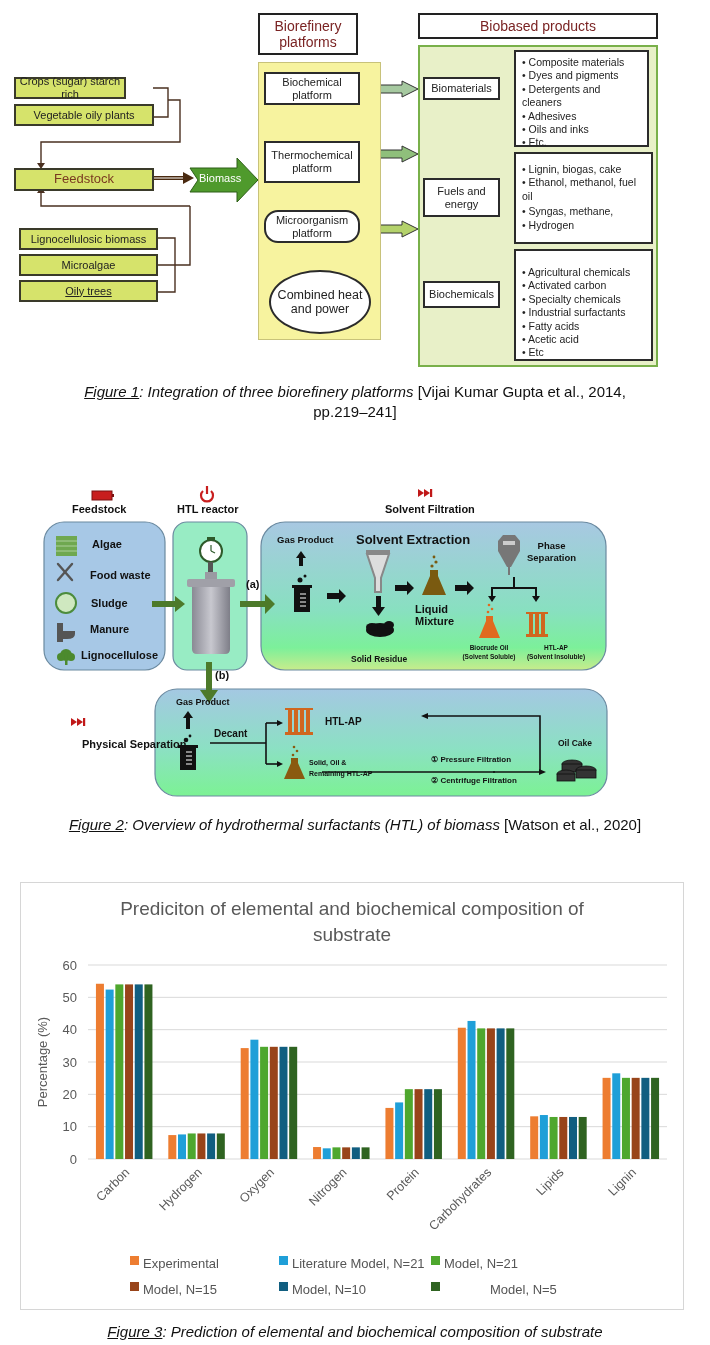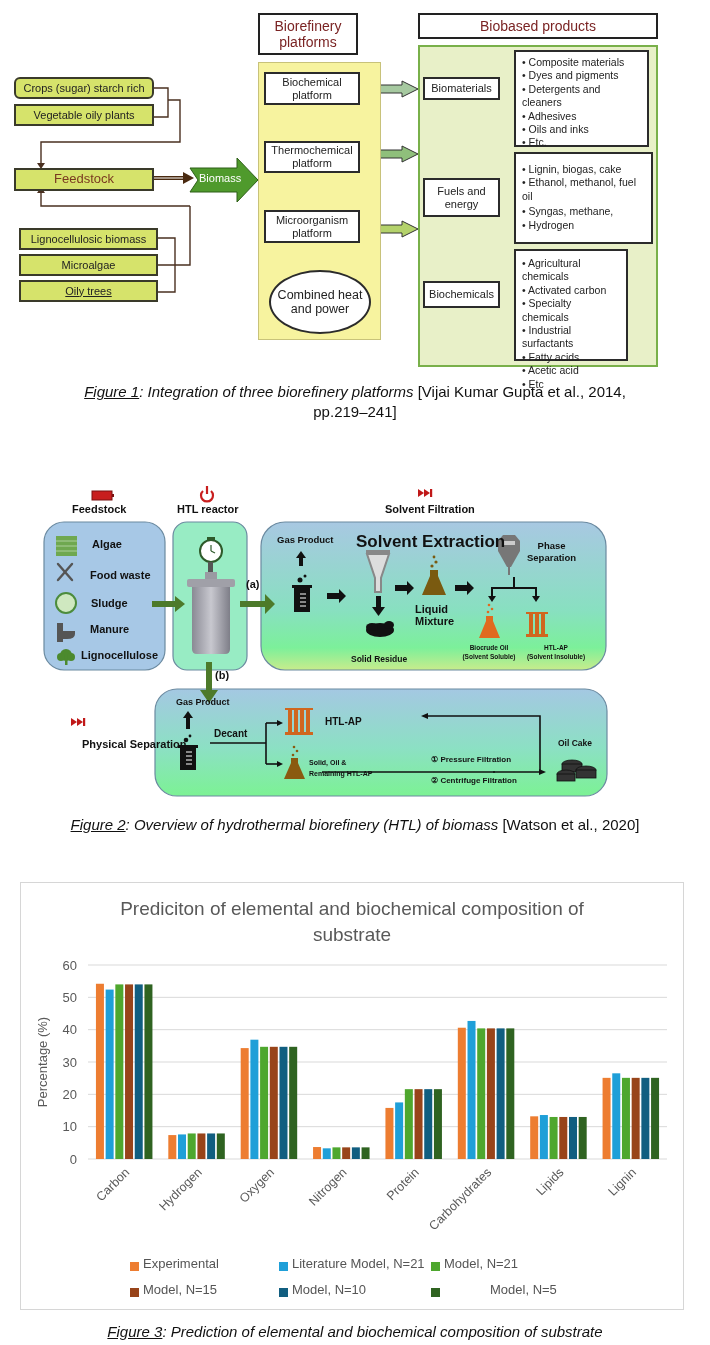--- a/index.html
+++ b/index.html
@@ -12,21 +12,21 @@
   .hdr { font-size:14px; color:#7a2323; background:#fff; border:2.5px solid #222; }
   .list { position:absolute; box-sizing:border-box; background:#fff; border:2px solid #2b2b2b; font-size:10.5px; line-height:13.4px; padding:4px 6px; color:#222; }
   .list div::before { content:"• "; }
   .caption { position:absolute; left:0; width:710px; text-align:center; font-size:15px; font-style:italic; color:#111; line-height:20px; }
   .caption .fig { text-decoration:underline; }
   .caption .ref { font-style:normal; }
   .lbl { position:absolute; font-weight:bold; font-size:11px; color:#111; white-space:nowrap; }
   .sm { font-size:8.5px; }
   
   #chart-frame { position:absolute; left:20px; top:882px; width:664px; height:428px; border:1px solid #d6d6d6; box-sizing:border-box; }
-  .legend-item { position:absolute; font-size:13px; color:#555; white-space:nowrap; display:flex; align-items:flex-end; }
+  .legend-item { position:absolute; font-size:13px; color:#555; white-space:nowrap; display:flex; align-items:flex-start; }
   .legend-swatch { width:9px; height:9px; margin-right:4px; display:inline-block; }
 </style>
 </head>
 <body>
 
 <div>
   <svg class="abs" style="left:0;top:0" width="710" height="360">
 
     <g stroke="#4a3020" stroke-width="1.4" fill="none">
       <polyline points="153,88 168,88 168,117 153,117"></polyline>
@@ -62,21 +62,21 @@
     <g stroke="#222" stroke-width="1.2">
       <line x1="500" y1="88" x2="512" y2="88"></line>
       <line x1="500" y1="194" x2="512" y2="194"></line>
       <line x1="500" y1="296" x2="512" y2="296"></line>
     </g>
     <polygon points="510,85 515,88 510,91" fill="#222"></polygon>
     <polygon points="510,191 515,194 510,197" fill="#222"></polygon>
     <polygon points="510,293 515,296 510,299" fill="#222"></polygon>
   </svg>
 
-  <div class="box ygreen" style="left:14px;top:77px;width:140px;height:22px;border-radius:6px;">
+  <div class="box ygreen" style="left:14px;top:77px;width:112px;height:22px;">
       <span>Crops (sugar) starch rich</span>
     </div>
   <div class="box ygreen" style="left:14px;top:104px;width:140px;height:22px;">
       <span>Vegetable oily plants</span>
     </div>
   <div class="box ygreen" style="left:14px;top:168px;width:140px;height:23px;font-size:13px;color:#7a3a20;">
       <span>Feedstock</span>
     </div>
   <div class="box ygreen" style="left:19px;top:228px;width:139px;height:22px;">
       <span>Lignocellulosic biomass</span>
@@ -89,24 +89,24 @@
     </div>
   <div class="abs" style="left:199px;top:172px;font-size:11px;color:#fff;">Biomass</div>
 
   <div class="box hdr" style="left:258px;top:13px;width:100px;height:42px;">
       <span>Biorefinery platforms</span>
     </div>
   <div class="abs" style="left:258px;top:62px;width:123px;height:278px;background:#f7f39f;border:1px solid #c8c27a;"></div>
   <div class="box white" style="left:264px;top:72px;width:96px;height:33px;">
       <span>Biochemical platform</span>
     </div>
-  <div class="box white" style="left:264px;top:141px;width:96px;height:32px;">
+  <div class="box white" style="left:264px;top:141px;width:96px;height:42px;">
       <span>Thermochemical platform</span>
     </div>
-  <div class="box white" style="left:264px;top:210px;width:96px;height:33px;">
+  <div class="box white" style="left:264px;top:210px;width:96px;height:33px;border-radius:14px;">
       <span>Microorganism platform</span>
     </div>
   <div class="box white" style="left:269px;top:270px;width:102px;height:64px;border-radius:50%;font-size:12.5px;">
       <span>Combined heat and power</span>
     </div>
 
   <div class="box hdr" style="left:418px;top:13px;width:240px;height:26px;">
       <span>Biobased products</span>
     </div>
   <div class="abs" style="left:418px;top:45px;width:240px;height:322px;background:#e8f0c8;border:2px solid #79b04a;"></div>
@@ -127,21 +127,21 @@
     <div>Adhesives</div>
     <div>Oils and inks</div>
     <div>Etc.</div>
   </div>
   <div class="list" style="left:514px;top:152px;width:139px;height:92px;padding-top:9px;">
     <div>Lignin, biogas, cake</div>
     <div style="margin-bottom:2px;">Ethanol, methanol, fuel oil</div>
     <div>Syngas, methane,</div>
     <div>Hydrogen</div>
   </div>
-  <div class="list" style="left:514px;top:249px;width:114px;height:112px;padding-top:6px;">
+  <div class="list" style="left:514px;top:249px;width:139px;height:112px;padding-top:15px;">
     <div>Agricultural chemicals</div>
     <div>Activated carbon</div>
     <div>Specialty chemicals</div>
     <div>Industrial surfactants</div>
     <div>Fatty acids</div>
     <div>Acetic acid</div>
     <div>Etc</div>
   </div>
 
   <div class="caption" style="top:382px;">
@@ -349,37 +349,37 @@
   <div class="lbl" style="left:92px;top:538px;">Algae</div>
   <div class="lbl" style="left:90px;top:569px;">Food waste</div>
   <div class="lbl" style="left:91px;top:597px;">Sludge</div>
   <div class="lbl" style="left:90px;top:623px;">Manure</div>
   <div class="lbl" style="left:81px;top:649px;">Lignocellulose</div>
 
   <div class="lbl" style="left:246px;top:578px;">(a)</div>
   <div class="lbl" style="left:215px;top:669px;">(b)</div>
 
   <div class="lbl" style="left:277px;top:534px;font-size:9.5px;">Gas Product</div>
-  <div class="lbl" style="left:356px;top:532px;font-size:17px;">Solvent Extraction</div>
+  <div class="lbl" style="left:356px;top:532px;font-size:13px;">Solvent Extraction</div>
   <div class="lbl sm" style="left:351px;top:654px;">Solid Residue</div>
   <div class="lbl" style="left:415px;top:603px;font-size:11px;line-height:12px;"><span>Liquid</span><br><span>Mixture</span></div>
   <div class="lbl" style="left:527px;top:540px;font-size:9.5px;line-height:12px;text-align:center;"><span>Phase</span><br><span>Separation</span></div>
   <div class="lbl" style="left:448px;top:643px;font-size:6.5px;line-height:9px;text-align:center;width:82px;"><span>Biocrude Oil</span><br><span>(Solvent Soluble)</span></div>
   <div class="lbl" style="left:518px;top:643px;font-size:6.5px;line-height:9px;text-align:center;width:76px;"><span>HTL-AP</span><br><span>(Solvent Insoluble)</span></div>
 
   <div class="lbl" style="left:176px;top:697px;font-size:9px;">Gas Product</div>
   <div class="lbl" style="left:214px;top:728px;font-size:10px;">Decant</div>
   <div class="lbl" style="left:325px;top:716px;font-size:10px;">HTL-AP</div>
   <div class="lbl" style="left:309px;top:757px;font-size:7px;line-height:11px;"><span>Solid, Oil &amp;</span><br><span>Remaining  HTL-AP</span></div>
   <div class="lbl" style="left:431px;top:755px;font-size:8px;">① Pressure Filtration</div>
   <div class="lbl" style="left:431px;top:776px;font-size:8px;">② Centrifuge Filtration</div>
   <div class="lbl" style="left:558px;top:738px;font-size:8.5px;">Oil Cake</div>
 
   <div class="caption" style="top:815px;">
-    <span class="fig">Figure 2</span><span>: Overview of hydrothermal biorefinery (HTL) of biomass </span><span class="ref">[Watson et al., 2020]</span>
+    <span class="fig">Figure 2</span><span>: Overview of hydrothermal surfactants (HTL) of biomass </span><span class="ref">[Watson et al., 2020]</span>
   </div>
 </div>
 
 <div id="chart-frame"></div>
 <svg id="chart" class="abs" style="left:0;top:0" width="710" height="1310">
   <text id="chart-title-1" x="352" y="915" text-anchor="middle" font-family="Liberation Sans, sans-serif" font-size="19" fill="#595959">Prediciton of elemental and biochemical composition of</text>
   <text id="chart-title-2" x="352" y="941" text-anchor="middle" font-family="Liberation Sans, sans-serif" font-size="19" fill="#595959">substrate</text>
   <text id="y-label" transform="translate(47,1062) rotate(-90)" text-anchor="middle" font-family="Liberation Sans, sans-serif" font-size="13" fill="#595959">Percentage (%)</text>
   <g id="grid">
       <line x1="88" x2="667" y1="1159" y2="1159" stroke="#d9d9d9" stroke-width="1"></line>

